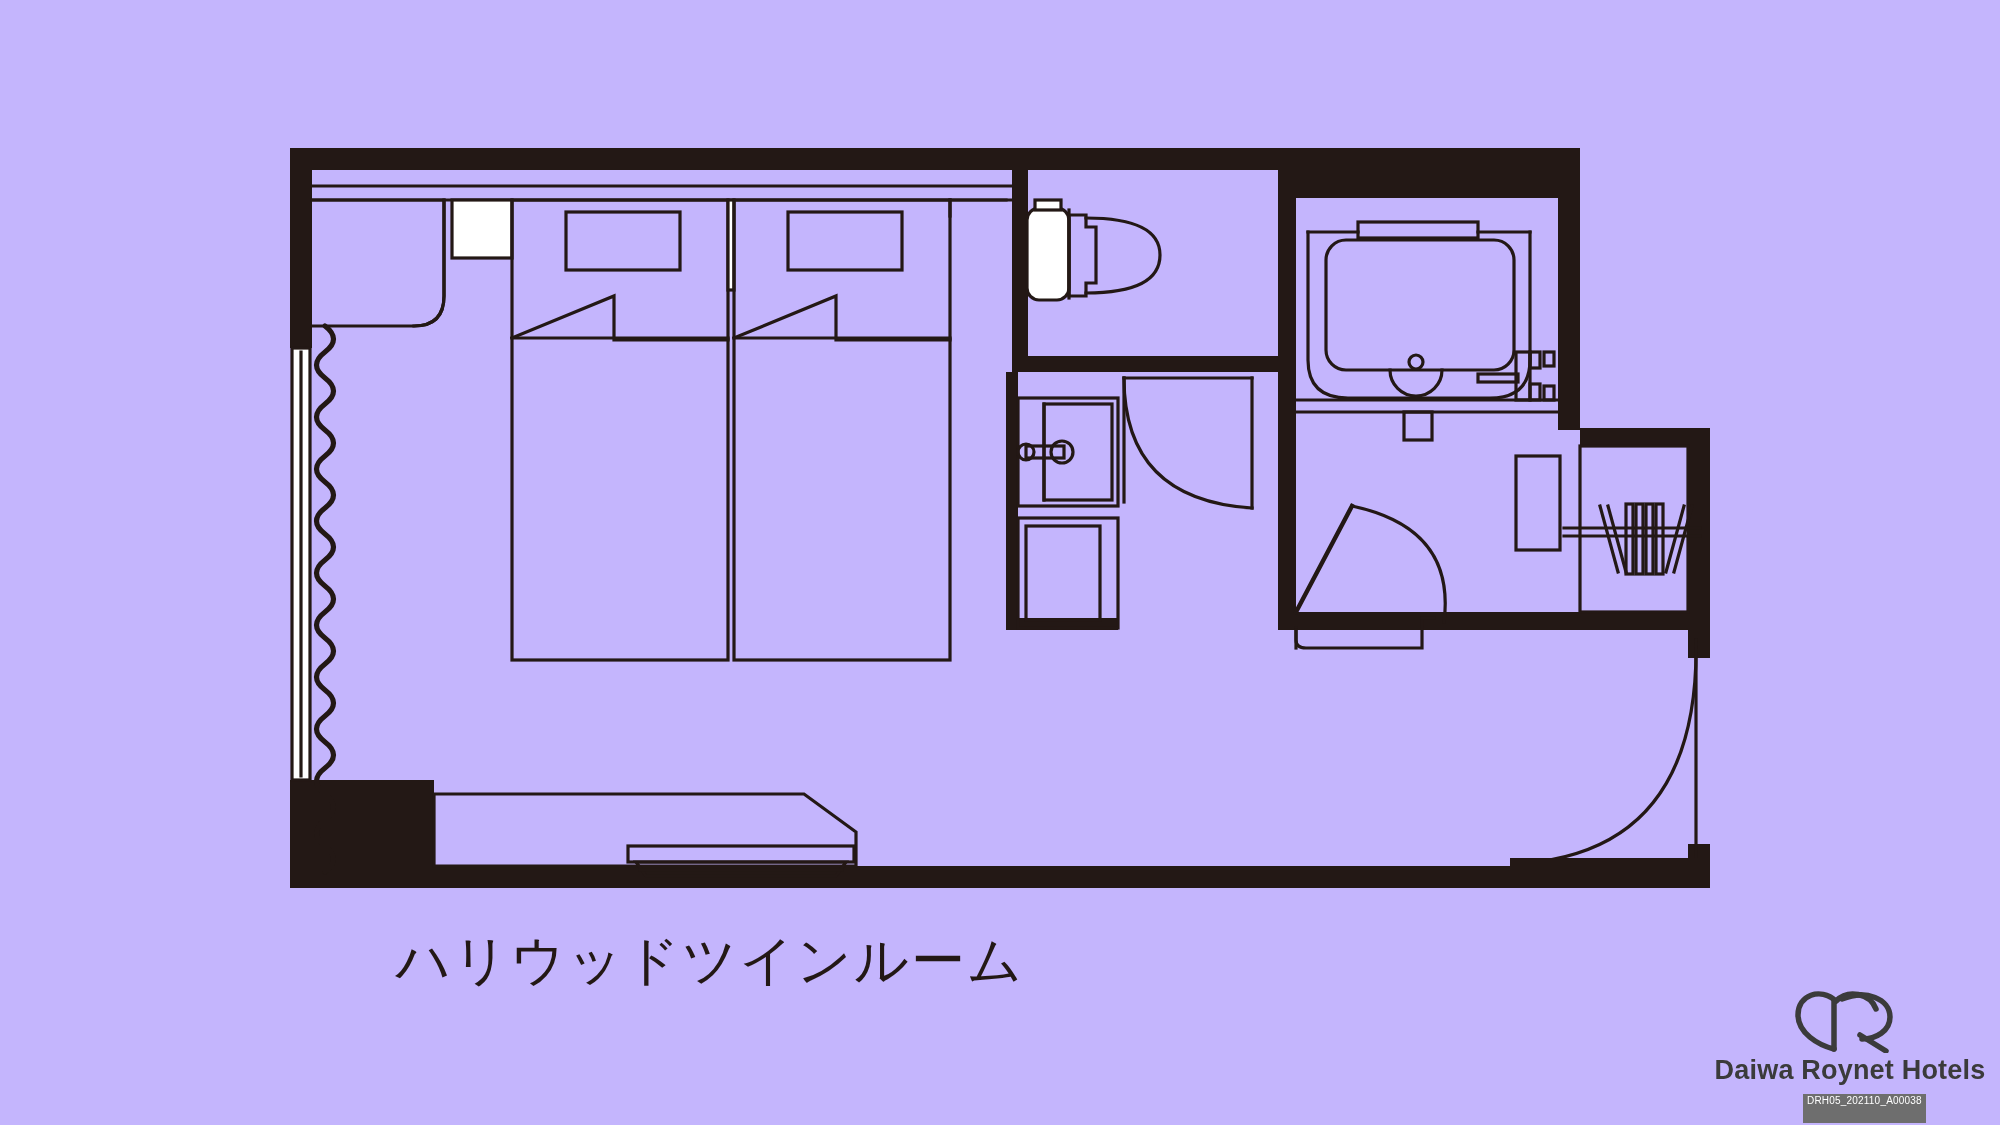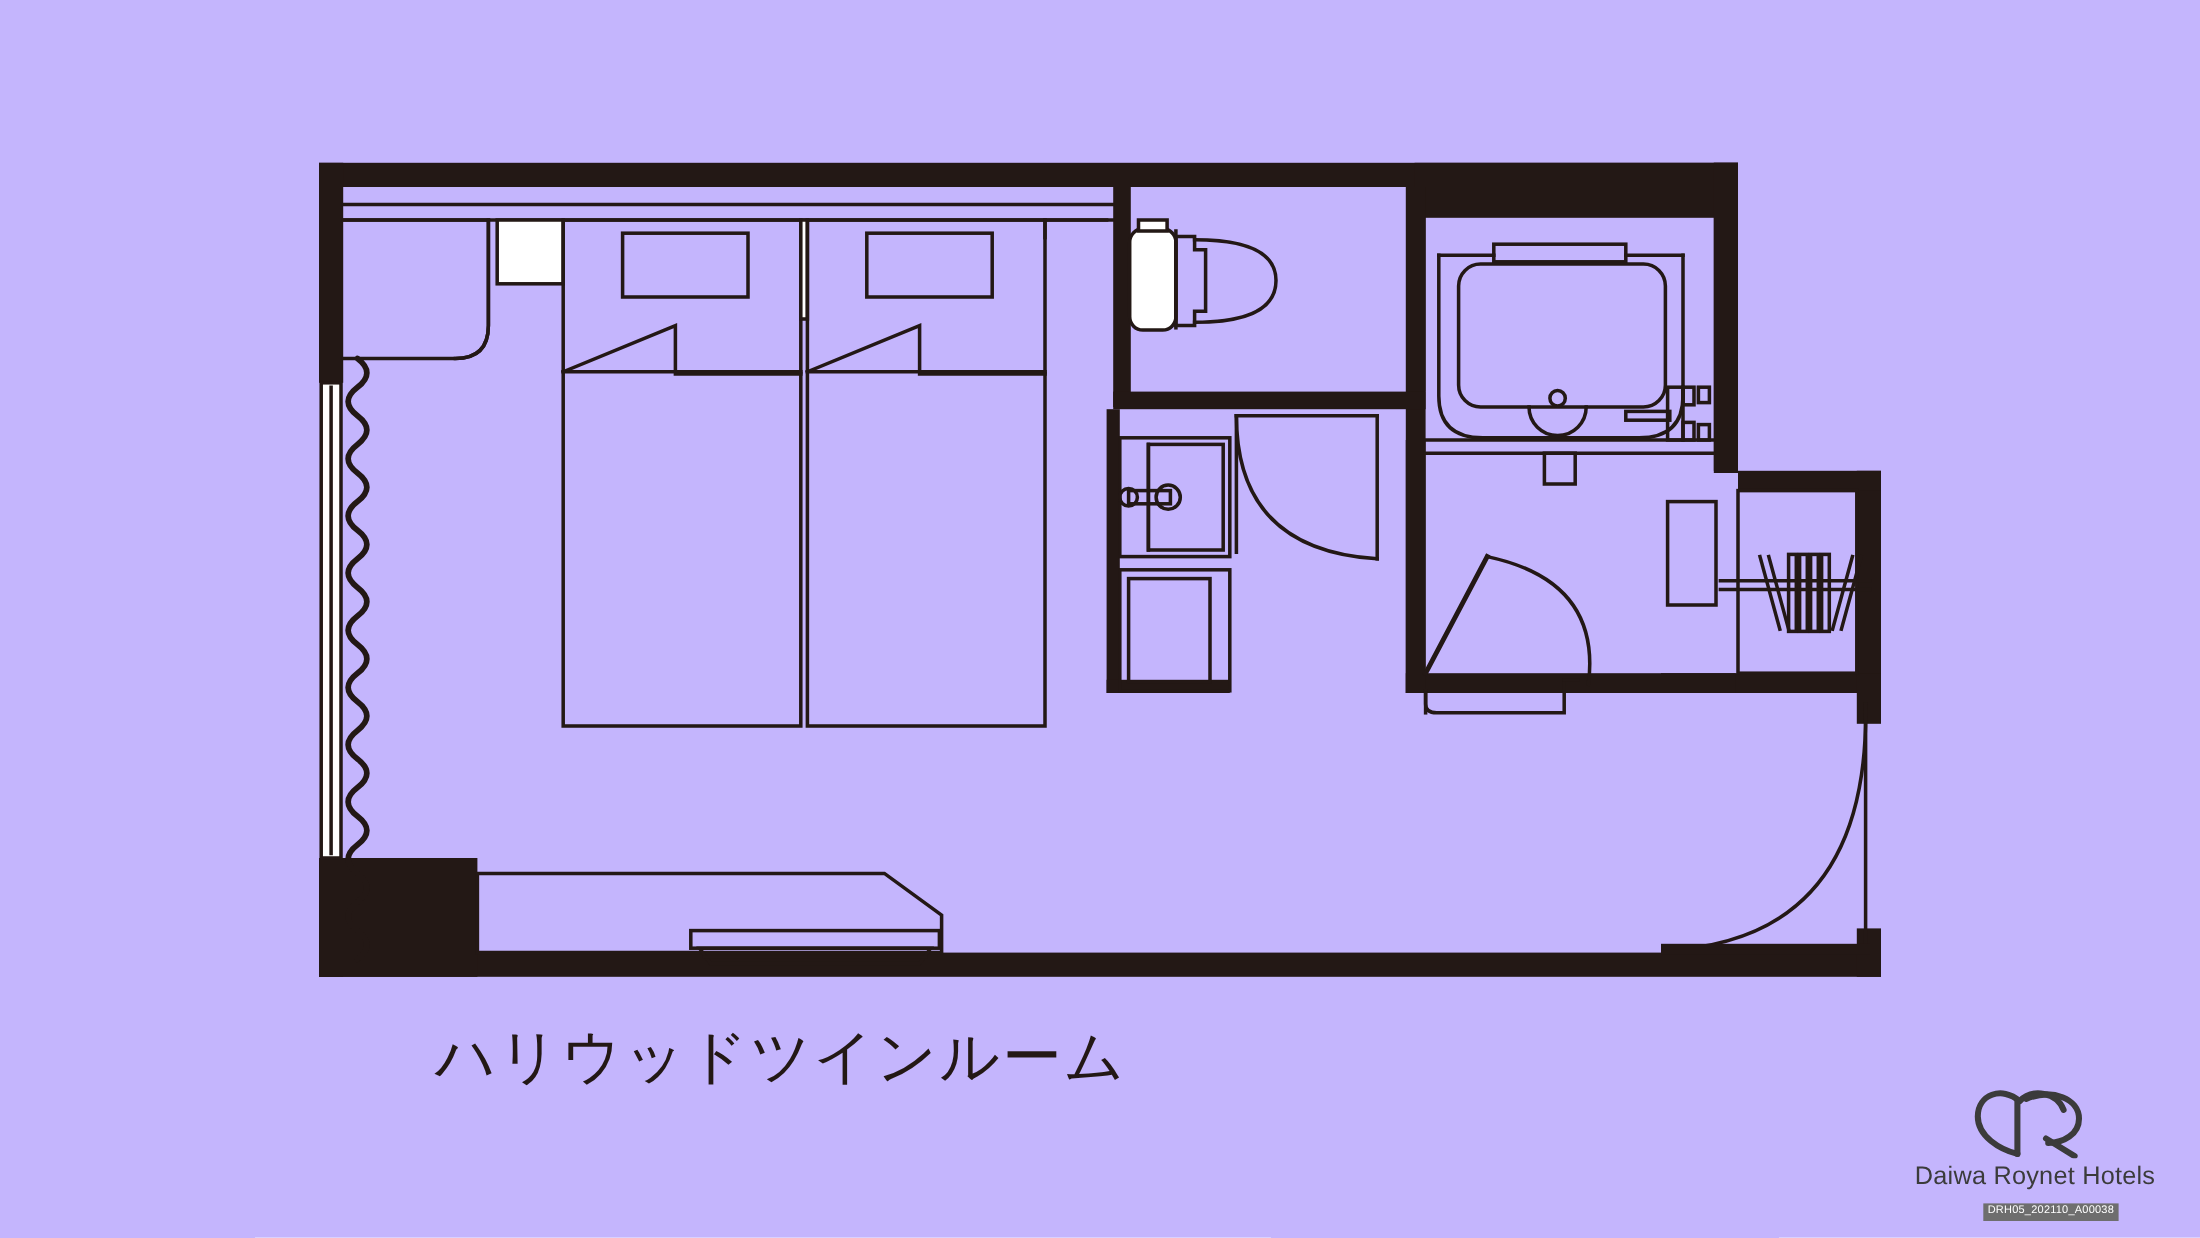--- a/index.html
+++ b/index.html
@@ -48,36 +48,36 @@
     width: 300px;
     text-align: center;
   }
   .brand-mark {
     display: block;
     margin: 0 auto;
   }
   .brand-name {
     display: block;
     margin-top: 2px;
-    font-size: 23px;
+    font-size: 27px;
     color: #3b3b3b;
     font-family: "Liberation Sans", sans-serif;
-    font-weight: 400;
+    font-weight: 700;
     letter-spacing: 0.2px;
     white-space: nowrap;
   }
   .asset-code {
     position: absolute;
     left: 1803px;
     top: 1094px;
     background: #6e6e6e;
     color: #ffffff;
     font-size: 10px;
     font-family: "Liberation Sans", sans-serif;
-    padding: 2px 4px 4px 4px;
+    padding: 2px 4px 17px 4px;
     letter-spacing: 0.2px;
     white-space: nowrap;
     line-height: 1;
   }
 </style>
 </head>
 <body>
 
 <div id="page">
 

